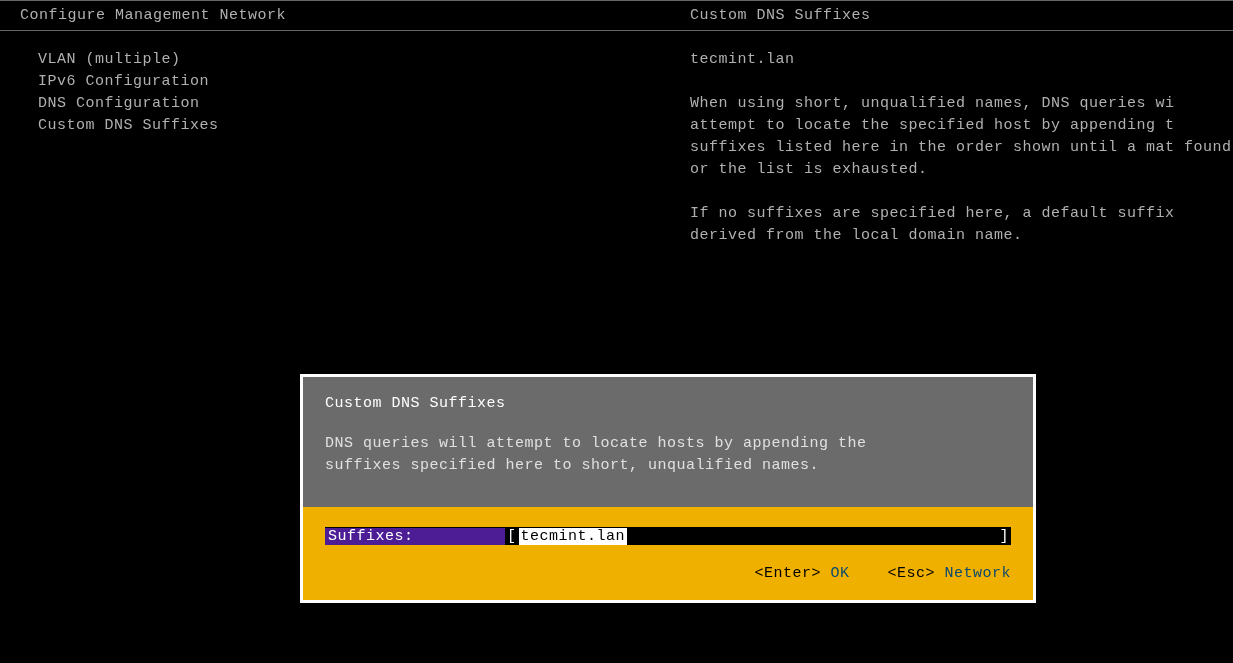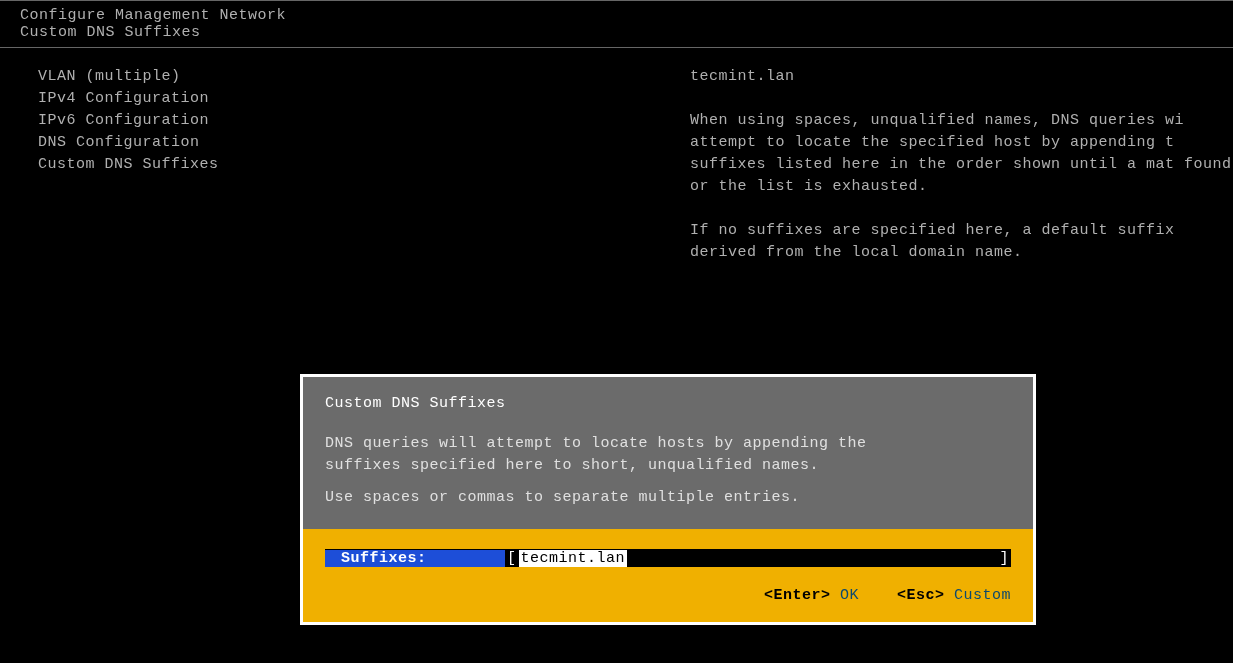--- a/index.html
+++ b/index.html
@@ -19,21 +19,20 @@
       letter-spacing: 0.5px;
     }
     .hr-line {
       border: none;
       border-top: 1px solid #666;
       margin: 0;
     }
     .header-row {
       display: flex;
       padding: 6px 0;
-      flex-direction: column;
     }
     .left-col {
       width: 670px;
       padding-left: 20px;
     }
     .right-col {
       flex: 1;
       padding-left: 20px;
     }
     .header-title {
@@ -84,26 +83,25 @@
       color: #000;
     }
     .field-row {
       display: flex;
       align-items: center;
       background: #000;
       color: #fff;
       padding: 0 0;
     }
     .field-label {
-      background: #1d4ed8;
+      background: #4c1d95;
       color: #fff;
-      padding: 0 16px;
+      padding: 0 3px;
       min-width: 180px;
       display: inline-block;
-      font-weight: bold;
     }
     .field-bracket {
       background: #000;
       color: #fff;
       padding: 0 2px;
     }
     .field-value {
       background: #fff;
       color: #000;
       padding: 0 2px;
@@ -113,21 +111,21 @@
       flex: 1;
       height: 18px;
     }
     .dialog-buttons {
       text-align: right;
       margin-top: 20px;
       color: #000;
     }
     .dialog-buttons .key {
       color: #000;
-      font-weight: bold;
+      font-weight: normal;
     }
     .dialog-buttons .action {
       color: #0c4a6e;
     }
   </style>
 </head>
 <body>
 
 <hr class="hr-line">
 
@@ -140,53 +138,51 @@
   </div>
 </div>
 
 <hr class="hr-line">
 
 <div class="content-row">
   <div class="left-col">
     <div class="menu-list">
       <span class="menu-item">VLAN (multiple)</span>
       <span class="menu-item"></span>
-      <span class="menu-item">IPv4 Configuration</span>
       <span class="menu-item">IPv6 Configuration</span>
       <span class="menu-item">DNS Configuration</span>
       <span class="menu-item">Custom DNS Suffixes</span>
     </div>
   </div>
   <div class="right-col">
     <div class="right-text">
       <p>tecmint.lan</p>
-      <p>When using spaces, unqualified names, DNS queries wi attempt to locate the specified host by appending t suffixes listed here in the order shown until a mat found or the list is exhausted.</p>
+      <p>When using short, unqualified names, DNS queries wi attempt to locate the specified host by appending t suffixes listed here in the order shown until a mat found or the list is exhausted.</p>
       <p>If no suffixes are specified here, a default suffix derived from the local domain name.</p>
     </div>
   </div>
 </div>
 
 <div class="dialog">
   <div class="dialog-gray">
     <div class="dialog-title">Custom DNS Suffixes</div>
     <div class="dialog-desc">
       <span>DNS queries will attempt to locate hosts by appending the</span><br>
       <span>suffixes specified here to short, unqualified names.</span>
     </div>
-    <div>Use spaces or commas to separate multiple entries.</div>
   </div>
   <div class="dialog-yellow">
     <div class="field-row">
       <span class="field-label">Suffixes:</span>
       <span class="field-bracket">[ </span>
       <span class="field-value">tecmint.lan</span>
       <span class="field-fill"></span>
       <span class="field-bracket"> ]</span>
     </div>
     <div class="dialog-buttons">
       <span class="key">&lt;Enter&gt;</span>
       <span class="action">OK</span>
       &nbsp;&nbsp;
       <span class="key">&lt;Esc&gt;</span>
-      <span class="action">Custom</span>
+      <span class="action">Network</span>
     </div>
   </div>
 </div>
 
 </body></html>

